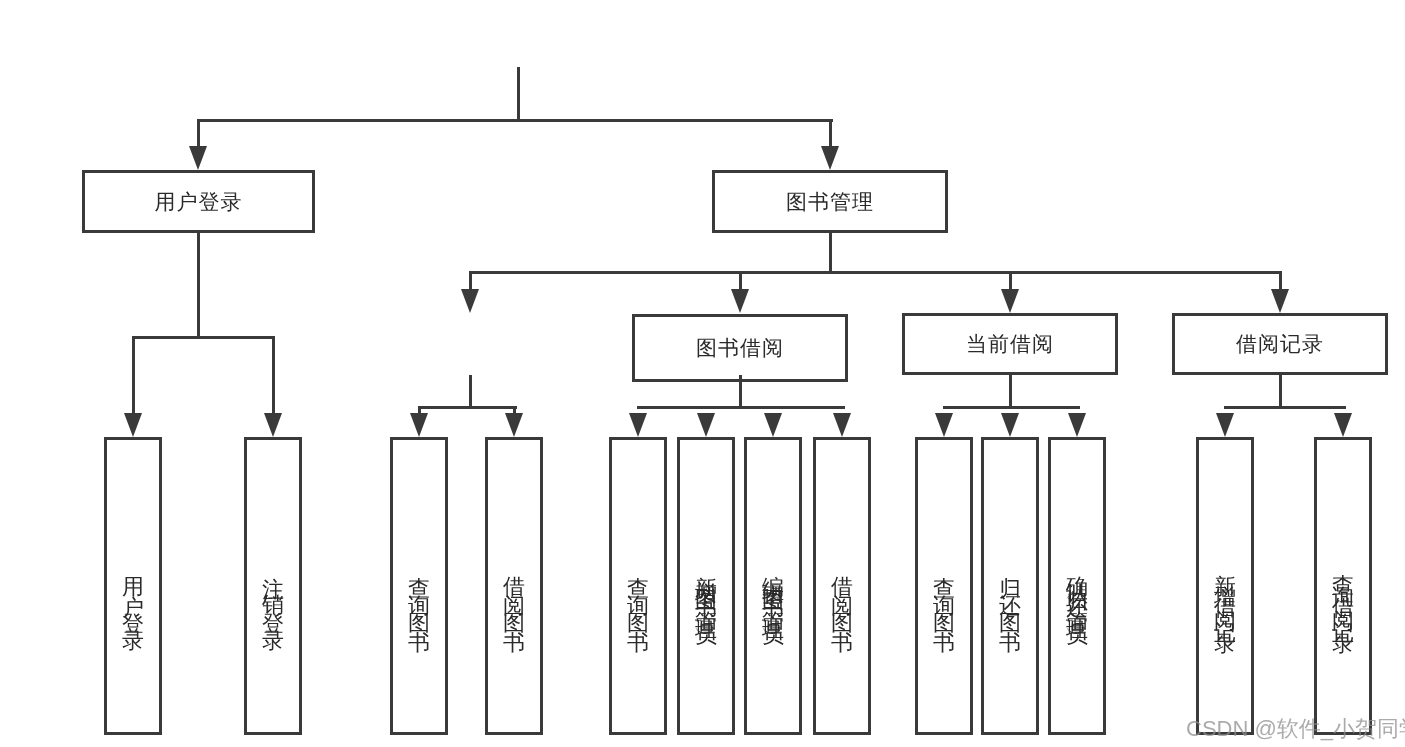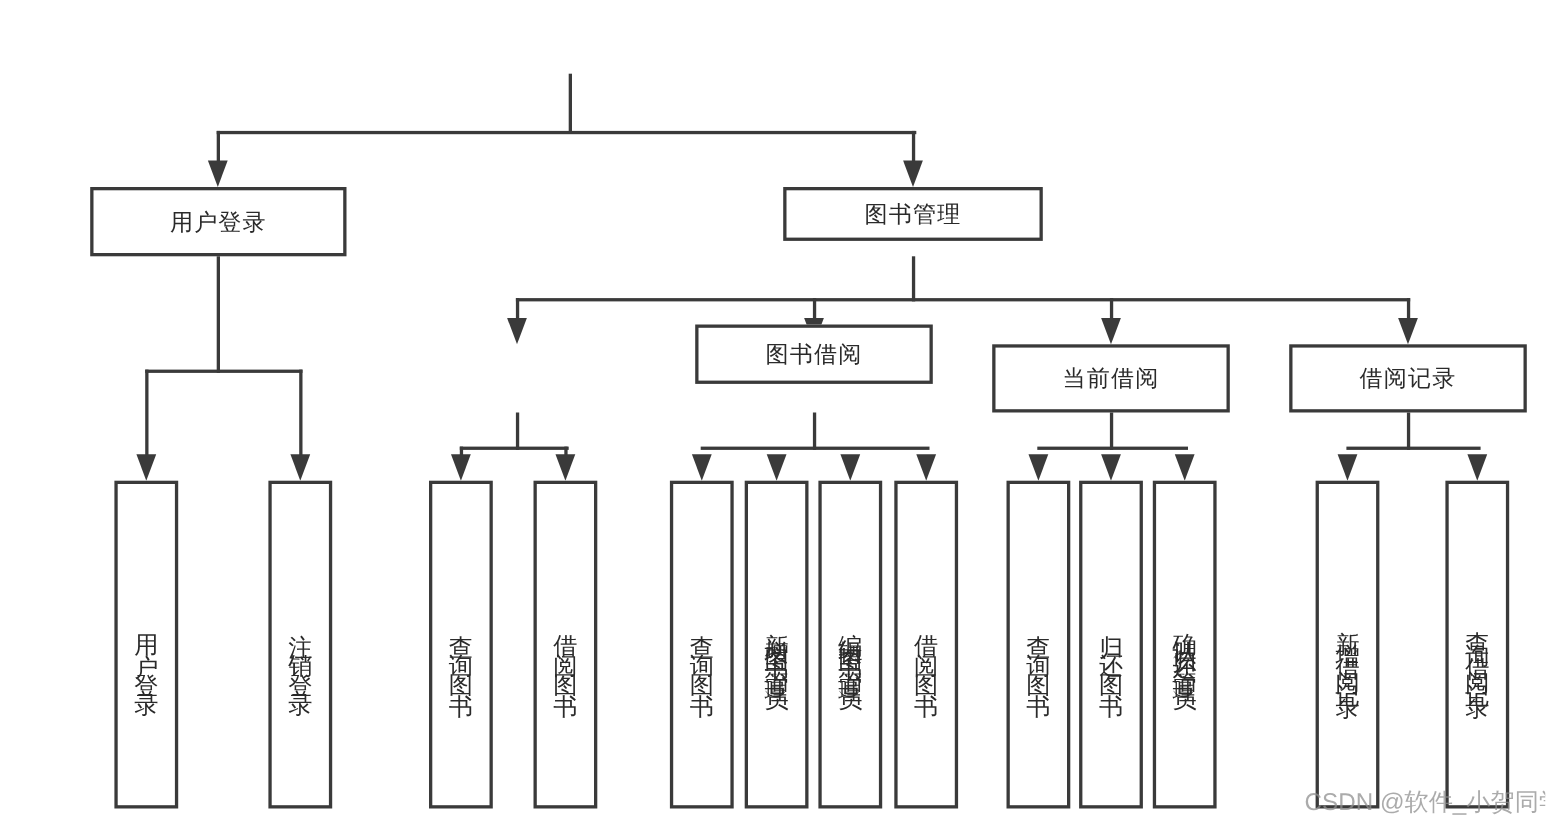--- a/index.html
+++ b/index.html
@@ -57,41 +57,41 @@
 
 
   <div class="vline" style="left:517px;top:67px;height:54px"></div>
   <div class="hline" style="left:197px;top:119px;width:636px"></div>
   <div class="vline" style="left:197px;top:119px;height:29px"></div>
   <div class="vline" style="left:829px;top:119px;height:29px"></div>
   <div class="arrow" style="left:189px;top:146px"></div>
   <div class="arrow" style="left:821px;top:146px"></div>
 
   <div class="box" style="left:82px;top:170px;width:233px;height:63px">用户登录</div>
-  <div class="box" style="left:712px;top:170px;width:236px;height:49px">图书管理</div>
+  <div class="box" style="left:712px;top:170px;width:236px;height:63px">图书管理</div>
 
   <div class="vline" style="left:197px;top:233px;height:106px"></div>
   <div class="hline" style="left:132px;top:336px;width:143px"></div>
   <div class="vline" style="left:132px;top:336px;height:79px"></div>
   <div class="vline" style="left:272px;top:336px;height:79px"></div>
   <div class="arrow" style="left:124px;top:413px"></div>
   <div class="arrow" style="left:264px;top:413px"></div>
 
   <div class="vline" style="left:829px;top:233px;height:41px"></div>
   <div class="hline" style="left:469px;top:271px;width:813px"></div>
   <div class="vline" style="left:469px;top:271px;height:21px"></div>
   <div class="vline" style="left:739px;top:271px;height:21px"></div>
   <div class="vline" style="left:1009px;top:271px;height:21px"></div>
   <div class="vline" style="left:1279px;top:271px;height:21px"></div>
   <div class="arrow" style="left:461px;top:289px"></div>
   <div class="arrow" style="left:731px;top:289px"></div>
   <div class="arrow" style="left:1001px;top:289px"></div>
   <div class="arrow" style="left:1271px;top:289px"></div>
 
-  <div class="box" style="left:632px;top:295px;width:216px;height:54px">图书借阅</div>
+  <div class="box" style="left:632px;top:314px;width:216px;height:68px">图书借阅</div>
   <div class="box" style="left:1172px;top:313px;width:216px;height:62px">借阅记录</div>
   <div class="box" style="left:902px;top:313px;width:216px;height:62px">当前借阅</div>
 
   <div class="vline" style="left:469px;top:375px;height:34px"></div>
   <div class="hline" style="left:418px;top:406px;width:99px"></div>
   <div class="vline" style="left:418px;top:406px;height:10px"></div>
   <div class="vline" style="left:513px;top:406px;height:10px"></div>
   <div class="arrow" style="left:410px;top:413px"></div>
   <div class="arrow" style="left:505px;top:413px"></div>
 

